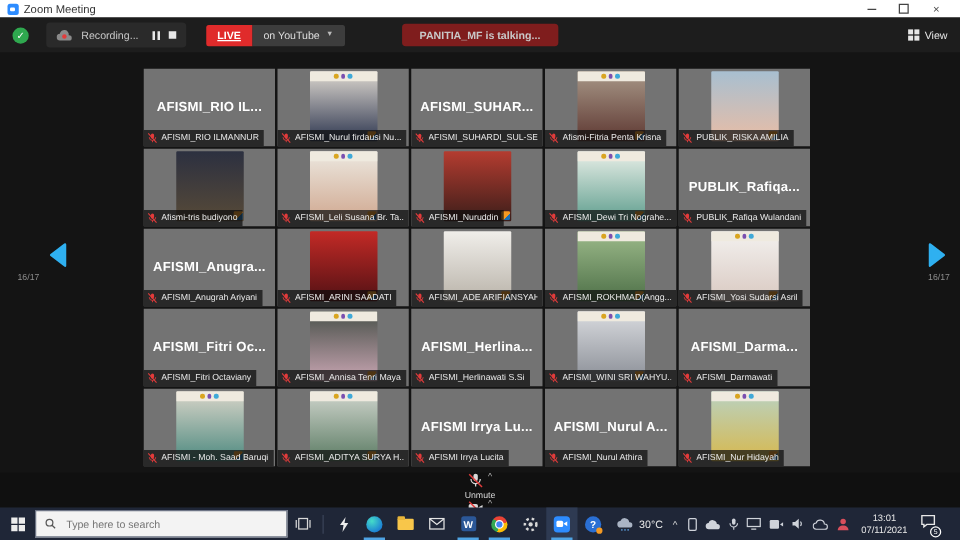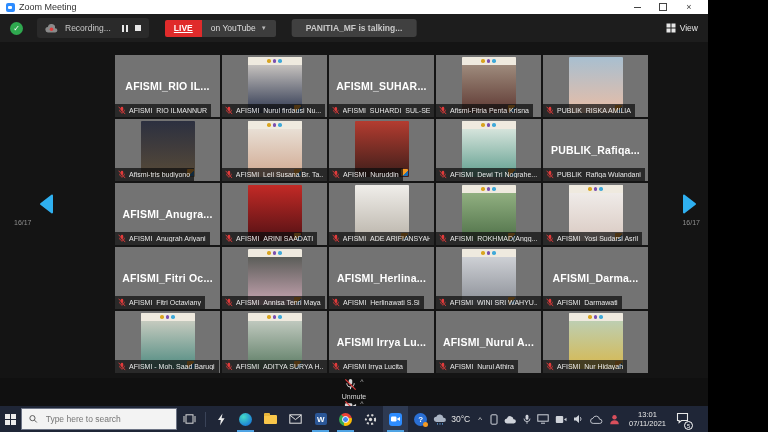--- a/index.html
+++ b/index.html
@@ -1,17 +1,17 @@
 <!DOCTYPE html>
 <html><head>
 <meta charset="utf-8">
 <style>
   html,body{margin:0;padding:0;}
   body{font-family:"Liberation Sans",sans-serif;background:#000;}
-  .screen{position:relative;width:708px;height:432px;overflow:hidden;background:#141414;}
+  .screen{position:relative;width:768px;height:432px;overflow:hidden;background:#141414;}
 
   
   .titlebar{position:absolute;top:0;left:0;right:0;height:14px;background:#ffffff;display:flex;align-items:center;padding:0 6px;box-sizing:border-box;gap:4px;}
   .zoom-app-glyph{width:9px;height:9px;border-radius:2px;background:#2d8cff;position:relative;flex:0 0 auto;}
   .zoom-app-glyph::after{content:"";position:absolute;left:2px;top:3px;width:4px;height:3px;background:#fff;border-radius:1px;}
   .title-text{font-size:9px;color:#333;}
   .win-controls{margin-left:auto;display:flex;height:100%;}
   .win-btn{width:26px;display:flex;align-items:center;justify-content:center;color:#444;font-size:9px;line-height:1;}
   .win-min::after{content:"";width:7px;height:1px;background:#444;display:block;}
   .win-max::after{content:"";width:6px;height:6px;border:1px solid #444;display:block;}
@@ -21,21 +21,21 @@
   .verified-badge{width:13px;height:13px;border-radius:50%;background:#2fa84f;color:#fff;font-size:8px;display:flex;align-items:center;justify-content:center;flex:0 0 auto;}
   .rec-pill{margin-left:14px;background:#2a2a2a;border-radius:3px;height:20px;display:flex;align-items:center;padding:0 8px;gap:7px;}
   .rec-text{color:#c8c8c8;font-size:8.5px;}
   .ps-mini{display:flex;gap:7px;margin-left:4px;}
   .pause-bars{display:flex;gap:2px;}
   .pause-bars i{width:2px;height:7px;background:#e8e8e8;}
   .stop-square{width:6px;height:6px;background:#e8e8e8;}
   .live-badge{margin-left:16px;background:#e02b2b;color:#fff;font-weight:bold;font-size:8.5px;padding:3.5px 9px;border-radius:2px 0 0 2px;text-decoration:underline;}
   .yt-pill{background:#3d3d3d;color:#dedede;font-size:8.5px;padding:3.5px 9px;border-radius:0 2px 2px 0;display:flex;align-items:center;gap:5px;}
   .yt-caret{font-size:6px;color:#bbb;}
-  .talking-banner{position:absolute;left:50%;transform:translateX(-50%);top:5px;background:#404040;border-radius:3px;padding:4px 14px;color:#c9c9c9;font-weight:bold;font-size:8.5px;white-space:nowrap;}
+  .talking-banner{position:absolute;left:50%;transform:translateX(-50%);top:5px;background:#7f1d1d;border-radius:3px;padding:4px 14px;color:#c9c9c9;font-weight:bold;font-size:8.5px;white-space:nowrap;}
   .view-btn{margin-left:auto;color:#e6e6e6;font-size:8.5px;display:flex;align-items:center;gap:4px;}
 
   
   .gallery{position:absolute;top:42px;left:0;right:0;height:336px;background:#141414;}
   .grid{position:absolute;left:115px;top:13px;display:grid;grid-template-columns:repeat(5,105px);grid-auto-rows:62px;gap:2px;}
   .tile{background:#737373;position:relative;overflow:hidden;}
   .tile-display{position:absolute;inset:0;display:flex;align-items:center;justify-content:center;color:#fff;font-weight:bold;font-size:10.5px;letter-spacing:.2px;white-space:nowrap;}
   .avatar{position:absolute;left:50%;top:2px;transform:translateX(-50%);width:54px;height:56px;border-radius:1px;overflow:hidden;}
   .avatar-banner{height:8px;background:#efeadf;display:flex;gap:2px;justify-content:center;align-items:center;}
   .avatar-banner i{width:3.5px;height:3.5px;border-radius:50%;}

